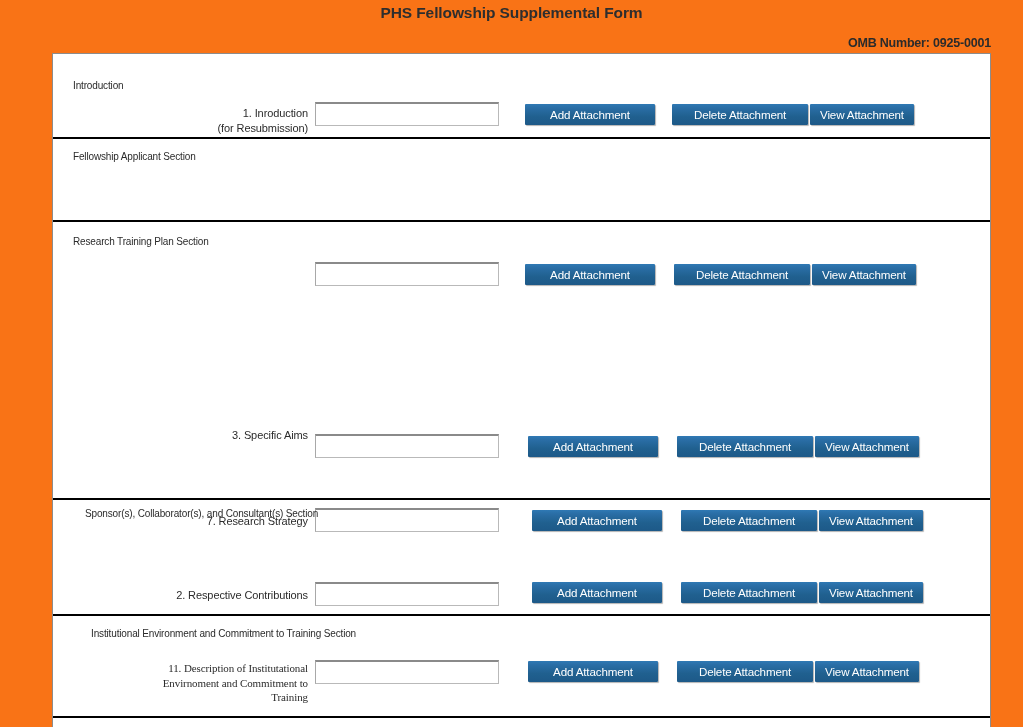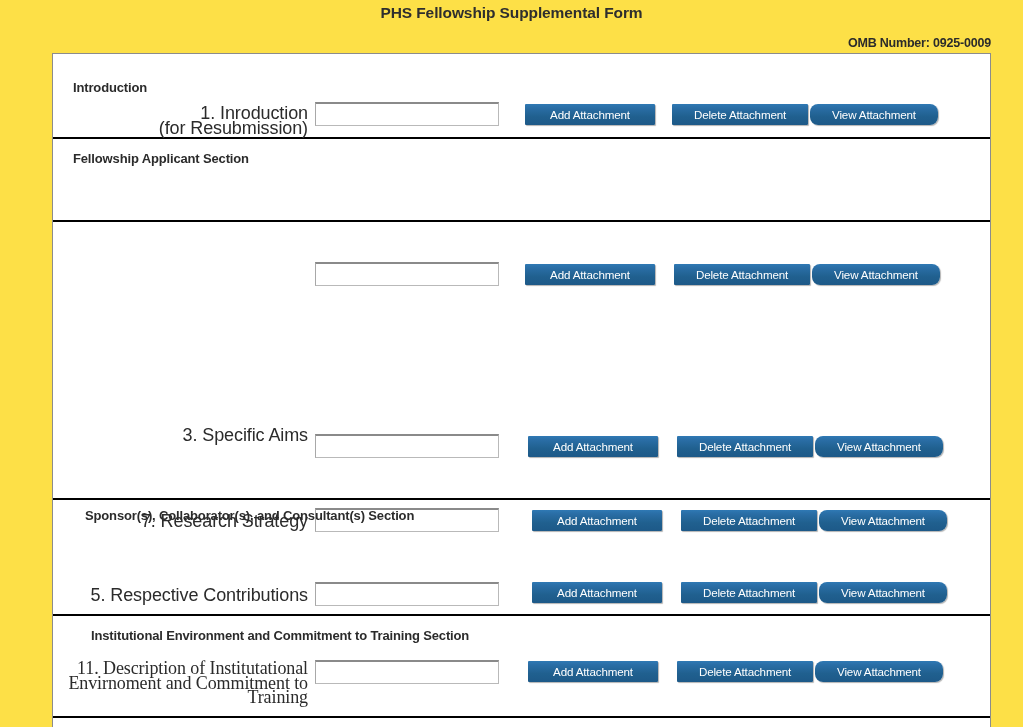--- a/index.html
+++ b/index.html
@@ -12,21 +12,21 @@
     height: 727px;
     overflow: hidden;
     font-family: "Liberation Sans", sans-serif;
     color: #231f20;
   }
 
   #page {
     position: relative;
     width: 1023px;
     height: 727px;
-    background: #fde047;
+    background: #f97316;
   }
 
   
   .page-title {
     position: absolute;
     top: 4px;
     left: 0;
     width: 1023px;
     text-align: center;
     font-size: 15.5px;
@@ -59,38 +59,38 @@
 
   
   .section {
     position: relative;
     border-bottom: 2px solid #000000;
     padding: 0;
   }
   .section:last-child { border-bottom: 2px solid #000000; }
 
   .section-header {
-    font-size: 13px;
-    font-weight: bold;
+    font-size: 10px;
+    font-weight: normal;
     color: #2b2b2b;
     letter-spacing: -0.15px;
     padding-left: 20px;
   }
 
   
   .row {
     position: relative;
     height: 37px;
   }
 
   .row-label {
     position: absolute;
     right: 682px;  
     text-align: right;
-    font-size: 18px;
+    font-size: 11px;
     line-height: 14.5px;
     color: #2b2b2b;
     letter-spacing: -0.1px;
     white-space: pre-line;
   }
 
   .row-input {
     position: absolute;
     left: 262px;
     width: 184px;
@@ -116,21 +116,21 @@
     letter-spacing: -0.15px;
     cursor: pointer;
     background: linear-gradient(to bottom, #2f79b4 0%, #2a6ea6 18%, #20608f 60%, #1d5988 100%);
     box-shadow: 1px 1px 1px rgba(0,0,0,0.30);
     line-height: 21px;
     text-align: center;
     padding: 0;
   }
   .btn-add    { left: 472px; width: 130px; }
   .btn-delete { left: 620px; width: 136px; }
-  .btn-view   { left: 762px; width: 128px; border-radius: 8px; }
+  .btn-view   { left: 762px; width: 104px; }
 
   
   .nudge-1 .btn-add { left: 472px; }
   .nudge-1 .btn-delete { left: 619px; }
   .nudge-1 .btn-view { left: 757px; }
 
   .nudge-2 .btn-add { left: 472px; }
   .nudge-2 .btn-delete { left: 621px; }
   .nudge-2 .btn-view { left: 759px; }
 
@@ -145,21 +145,21 @@
   .nudge-5 .btn-add { left: 476px; }
   .nudge-5 .btn-delete { left: 625px; }
   .nudge-5 .btn-view { left: 763px; }
 </style>
 </head>
 <body>
 
 <div id="page">
 
   <div class="page-title">PHS Fellowship Supplemental Form</div>
-  <div class="omb-line">OMB Number: 0925-0009</div>
+  <div class="omb-line">OMB Number: 0925-0001</div>
 
   <div class="form-panel">
 
     <div class="section" style="height:85px;">
       <div class="section-header" style="position:absolute;top:26px;left:0;">Introduction</div>
       <div class="row nudge-1">
         <div class="row-label" style="top:52px;">1. Inroduction
     (for Resubmission)</div>
         <input class="row-input" type="text" style="top: 48px;" placeholder="">
         <button class="btn btn-add" style="top:50px;">Add Attachment</button>
@@ -172,39 +172,40 @@
       <div class="section-header" style="position:absolute;top:12px;left:0;text-align:right;">Fellowship Applicant Section</div>
       <div class="row nudge-2">
         <input class="row-input" type="text" style="top: 123px;" placeholder="">
         <button class="btn btn-add" style="top:125px;">Add Attachment</button>
         <button class="btn btn-delete" style="top:125px;">Delete Attachment</button>
         <button class="btn btn-view" style="top:125px;">View Attachment</button>
       </div>
     </div>
 
     <div class="section" style="height:278px;">
+      <div class="section-header" style="position:absolute;top:14px;left:0;">Research Training Plan Section</div>
 
       <div class="row nudge-3">
         <div class="row-label" style="top:206px;">3. Specific Aims</div>
         <input class="row-input" type="text" style="top: 212px;" placeholder="">
         <button class="btn btn-add" style="top:214px;">Add Attachment</button>
         <button class="btn btn-delete" style="top:214px;">Delete Attachment</button>
         <button class="btn btn-view" style="top:214px;">View Attachment</button>
       </div>
 
       <div class="row nudge-4">
         <div class="row-label" style="top:255px;">7. Research Strategy</div>
         <input class="row-input" type="text" style="top: 249px;" placeholder="">
         <button class="btn btn-add" style="top:251px;">Add Attachment</button>
         <button class="btn btn-delete" style="top:251px;">Delete Attachment</button>
         <button class="btn btn-view" style="top:251px;">View Attachment</button>
       </div>
 
       <div class="row nudge-4">
-        <div class="row-label" style="top:292px;">5. Respective Contributions</div>
+        <div class="row-label" style="top:292px;">2. Respective Contributions</div>
         <input class="row-input" type="text" style="top: 286px;" placeholder="">
         <button class="btn btn-add" style="top:286px;">Add Attachment</button>
         <button class="btn btn-delete" style="top:286px;">Delete Attachment</button>
         <button class="btn btn-view" style="top:286px;">View Attachment</button>
       </div>
 
 
       <div class="row nudge-5">
         
         

